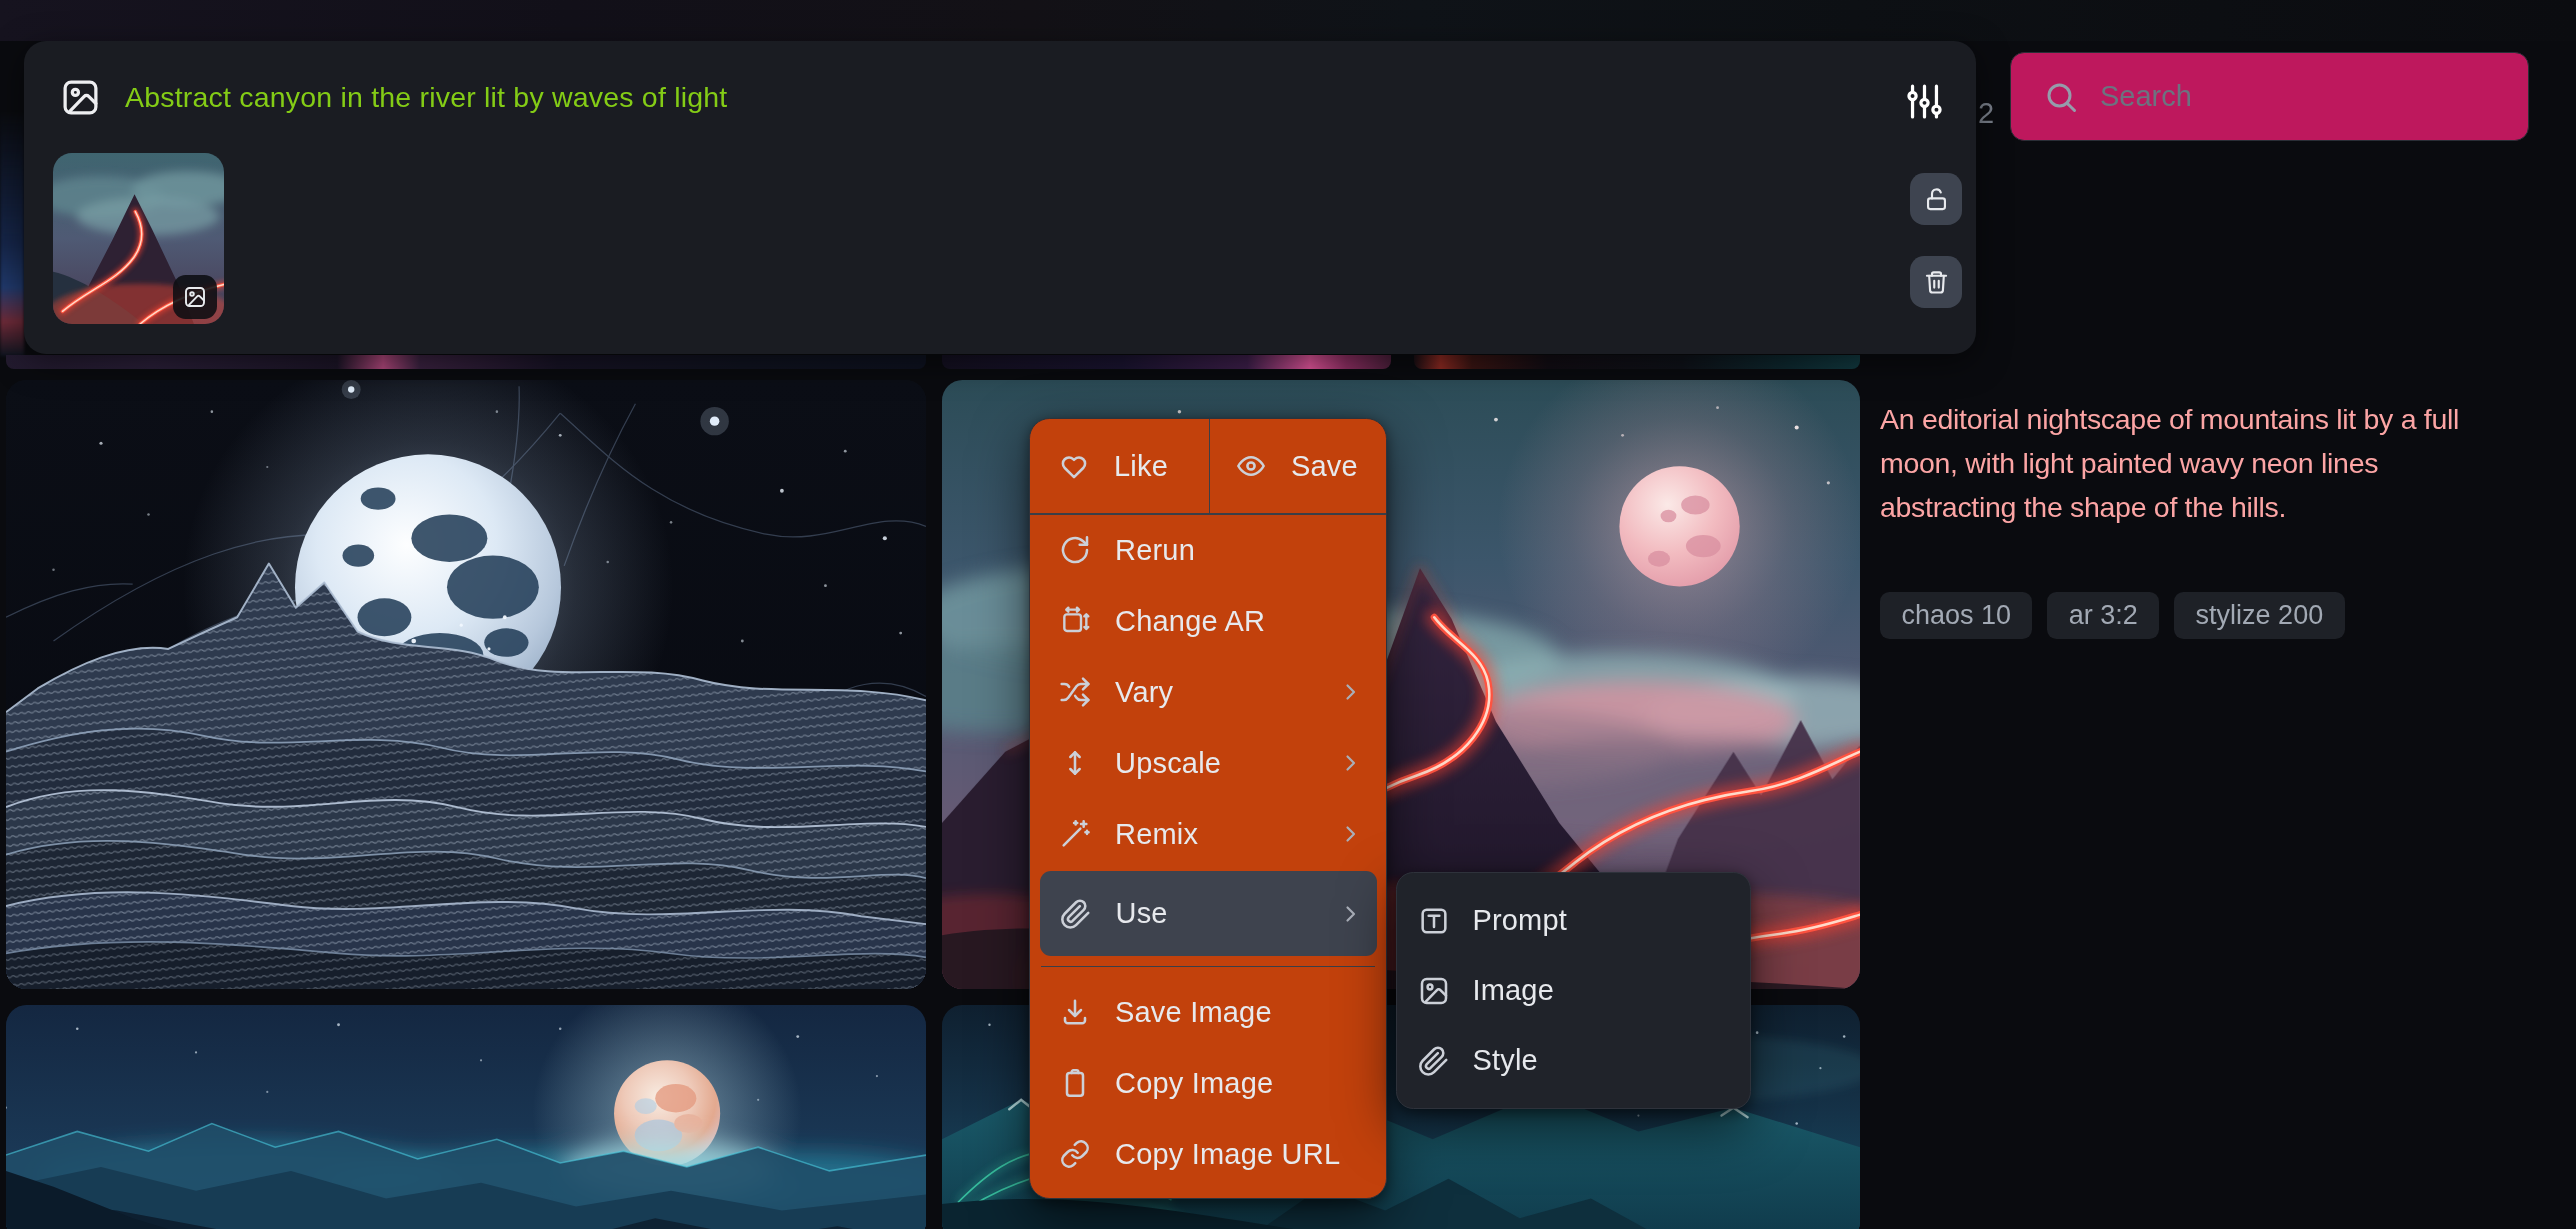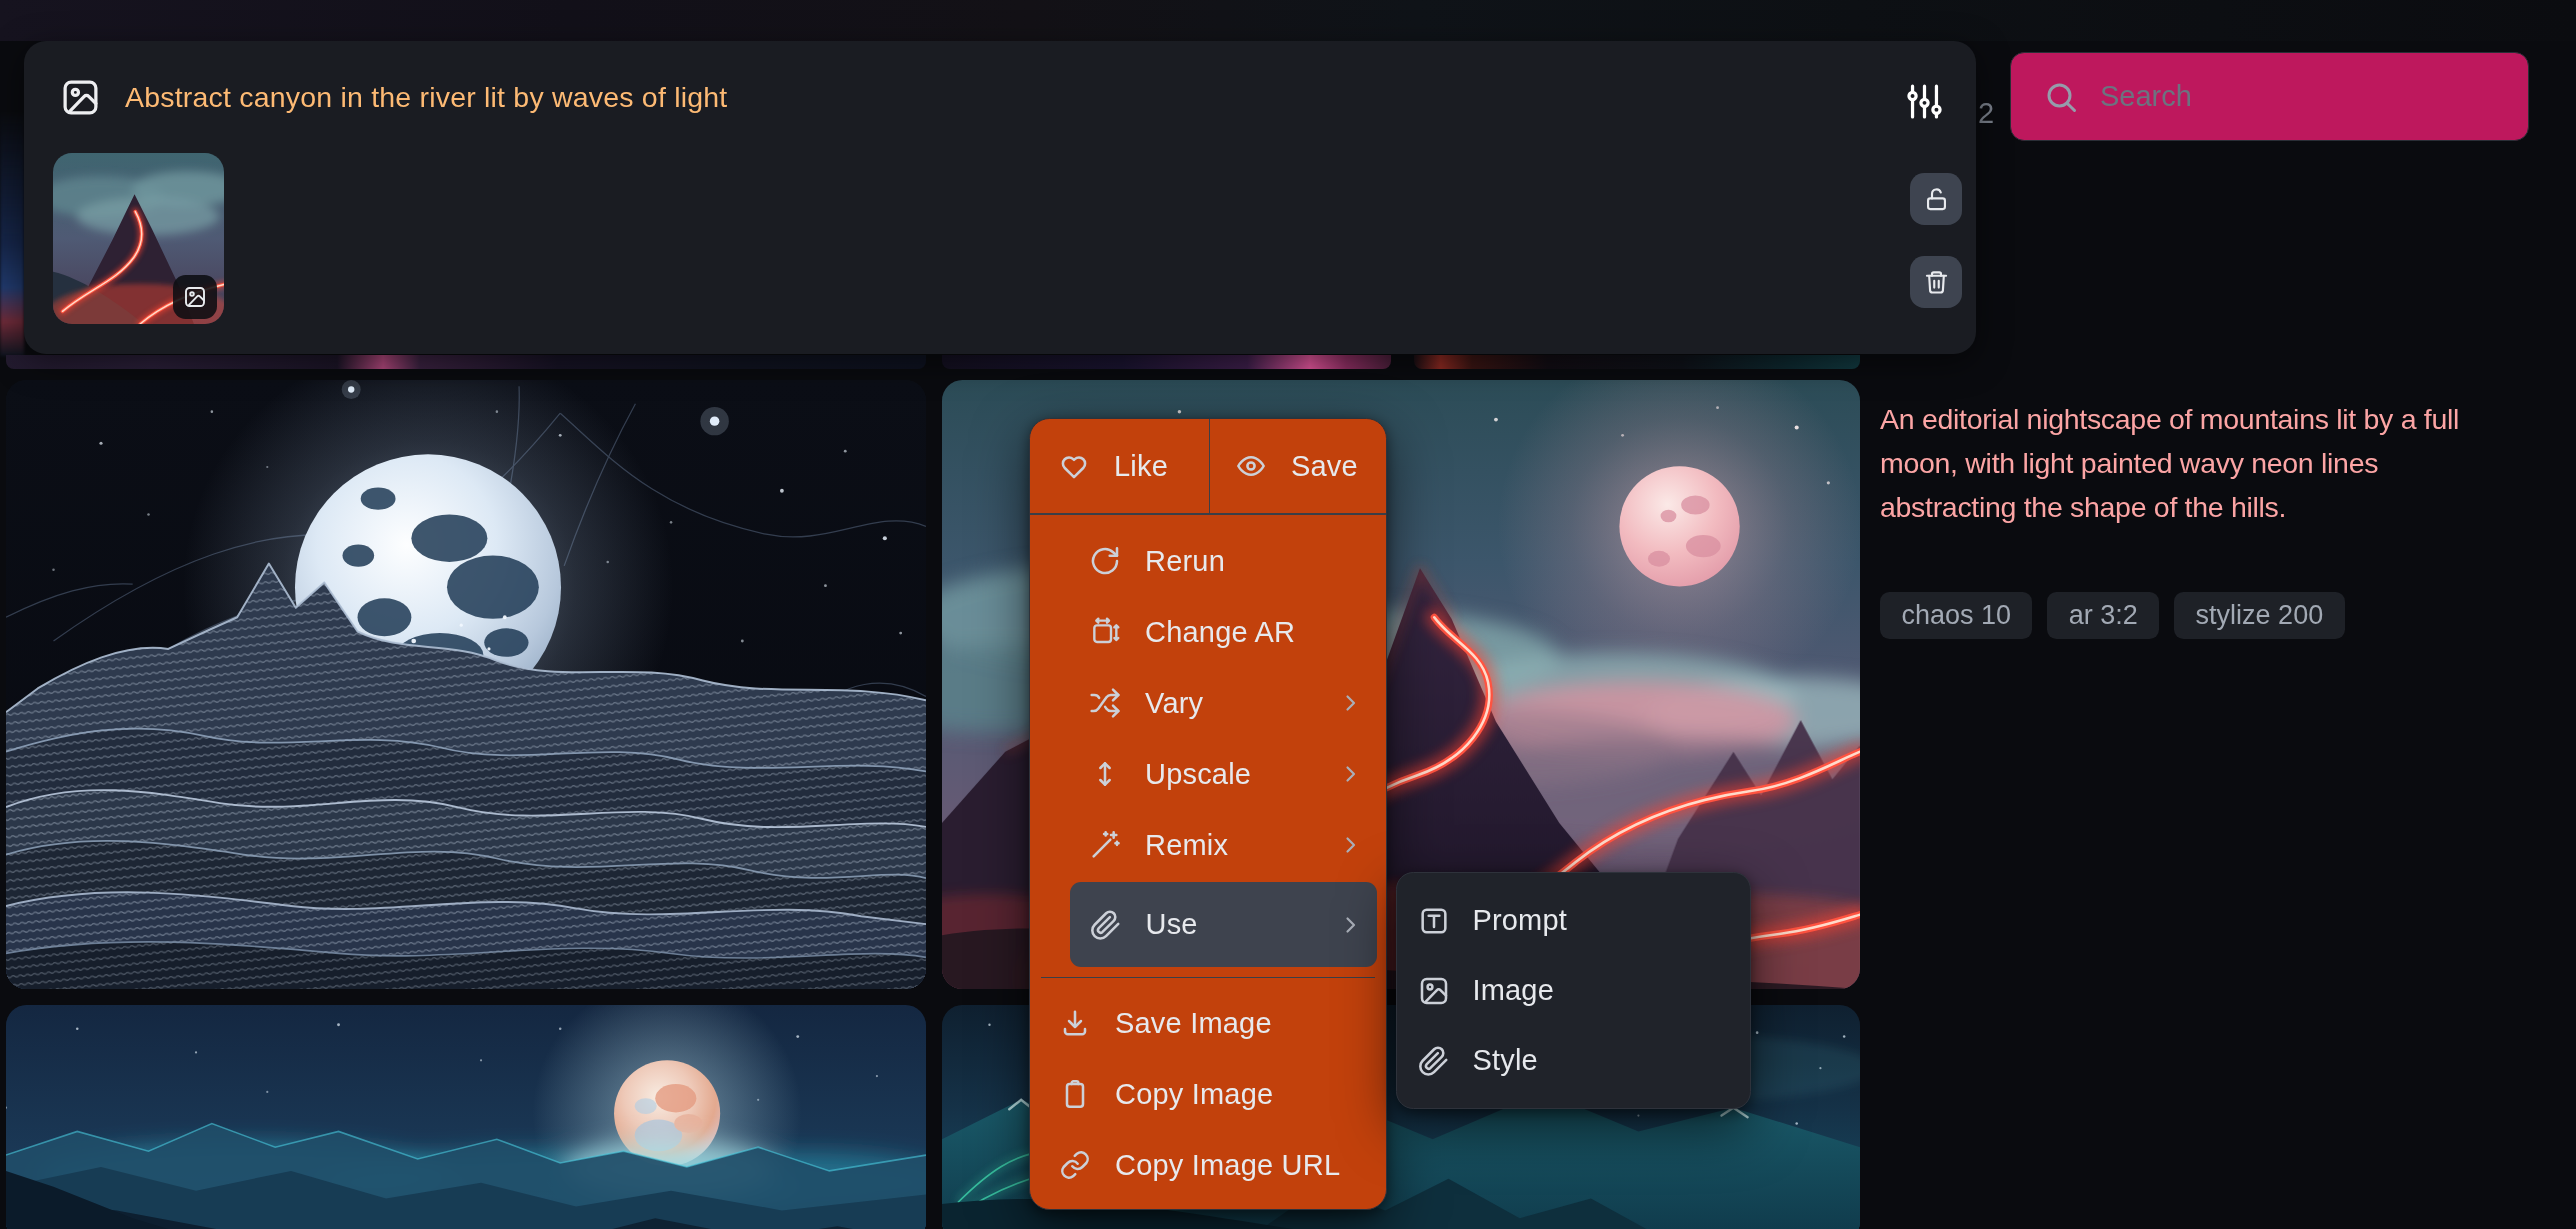--- a/index.html
+++ b/index.html
@@ -24,21 +24,21 @@
   
   .tile{border-radius:20.6px;overflow:hidden;background:#0d1118;}
   .tile svg{display:block;width:100%;height:100%;}
   .t1{left:6.3px;top:380px;width:920px;height:609px;}
   .t2{left:942px;top:380px;width:918px;height:609px;}
   .t3{left:6.3px;top:1005px;width:920px;height:237px;}
   .t4{left:942px;top:1005px;width:918px;height:237px;}
   
   .panel{left:24px;top:41px;width:1952px;height:313px;background:#1a1c22;
     border-radius:22px;box-shadow:0 8px 32px rgba(0,0,0,.5);z-index:5;}
-  .panel-title{left:101px;top:36px;font-size:28.5px;line-height:40px;color:#fdba74;letter-spacing:0.2px;}
+  .panel-title{left:101px;top:36px;font-size:28.5px;line-height:40px;color:#84cc16;letter-spacing:0.2px;}
   .prompt-img-icon{left:36px;top:36px;width:41px;height:41px;color:#edeef1;}
   .filter-btn{left:1872px;top:32px;width:57px;height:57px;display:flex;align-items:center;justify-content:center;
     color:#ffffff;cursor:pointer;}
   .filter-btn svg{width:41px;height:41px;}
   .thumb{left:29px;top:112px;width:171px;height:171px;border-radius:19px;overflow:hidden;}
   .thumb svg{display:block;width:100%;height:100%;}
   .thumb-badge{right:7.1px;bottom:5.5px;width:44px;height:44px;border-radius:12.7px;
     background:rgba(13,14,18,.88);display:flex;align-items:center;justify-content:center;color:#e8eaee;}
   .thumb-badge svg{width:24px;height:24px;}
   .clipped-num{left:1978px;top:97px;font-size:29px;color:#787e89;z-index:4;}
@@ -62,21 +62,21 @@
   
   .menu{left:1029px;top:418px;width:358px;background:#c2410c;border:0.8px solid #2e323b;border-radius:20.6px;
     box-shadow:0 19px 55px rgba(0,0,0,.6),0 3.2px 12.7px rgba(0,0,0,.45);z-index:10;box-sizing:border-box;
     padding:0 0 8px 0;}
   .quick-row{display:flex;height:94px;}
   .quick-cell{flex:1;display:flex;align-items:center;cursor:pointer;}
   .quick-cell.first{padding-left:28px;}
   .quick-cell.second{border-left:1.6px solid #3a3e47;padding-left:25px;}
   .menu-hr{height:1.6px;background:#3a3e47;}
   .menu-hr.inset{margin:9.5px 11px 0 11px;}
-  .menu-list{padding-top:11px;margin-left:30px;}
+  .menu-list{}
   .menu-row{height:71px;display:flex;align-items:center;padding:0 24px 0 29px;cursor:pointer;}
   .menu-row.hl{height:85px;margin:1.6px 9.5px 0 9.5px;padding:0 14.2px 0 20px;background:#3e434e;border-radius:11px;}
   .mi{width:32px;height:32px;color:#ccd0d8;flex:none;}
   .mlabel{margin-left:24px;font-size:29px;color:#e7e9ed;letter-spacing:0.2px;}
   .mchev{margin-left:auto;width:24px;height:24px;color:#a9aeb8;flex:none;}
   .menu-list2{padding-top:9.5px;}
   
   .submenu{left:1396px;top:872px;width:355px;background:#20232a;border:0.8px solid #2e323b;border-radius:17.4px;
     box-shadow:0 19px 55px rgba(0,0,0,.6),0 3.2px 12.7px rgba(0,0,0,.45);z-index:11;box-sizing:border-box;
     padding:12.7px 0;}

